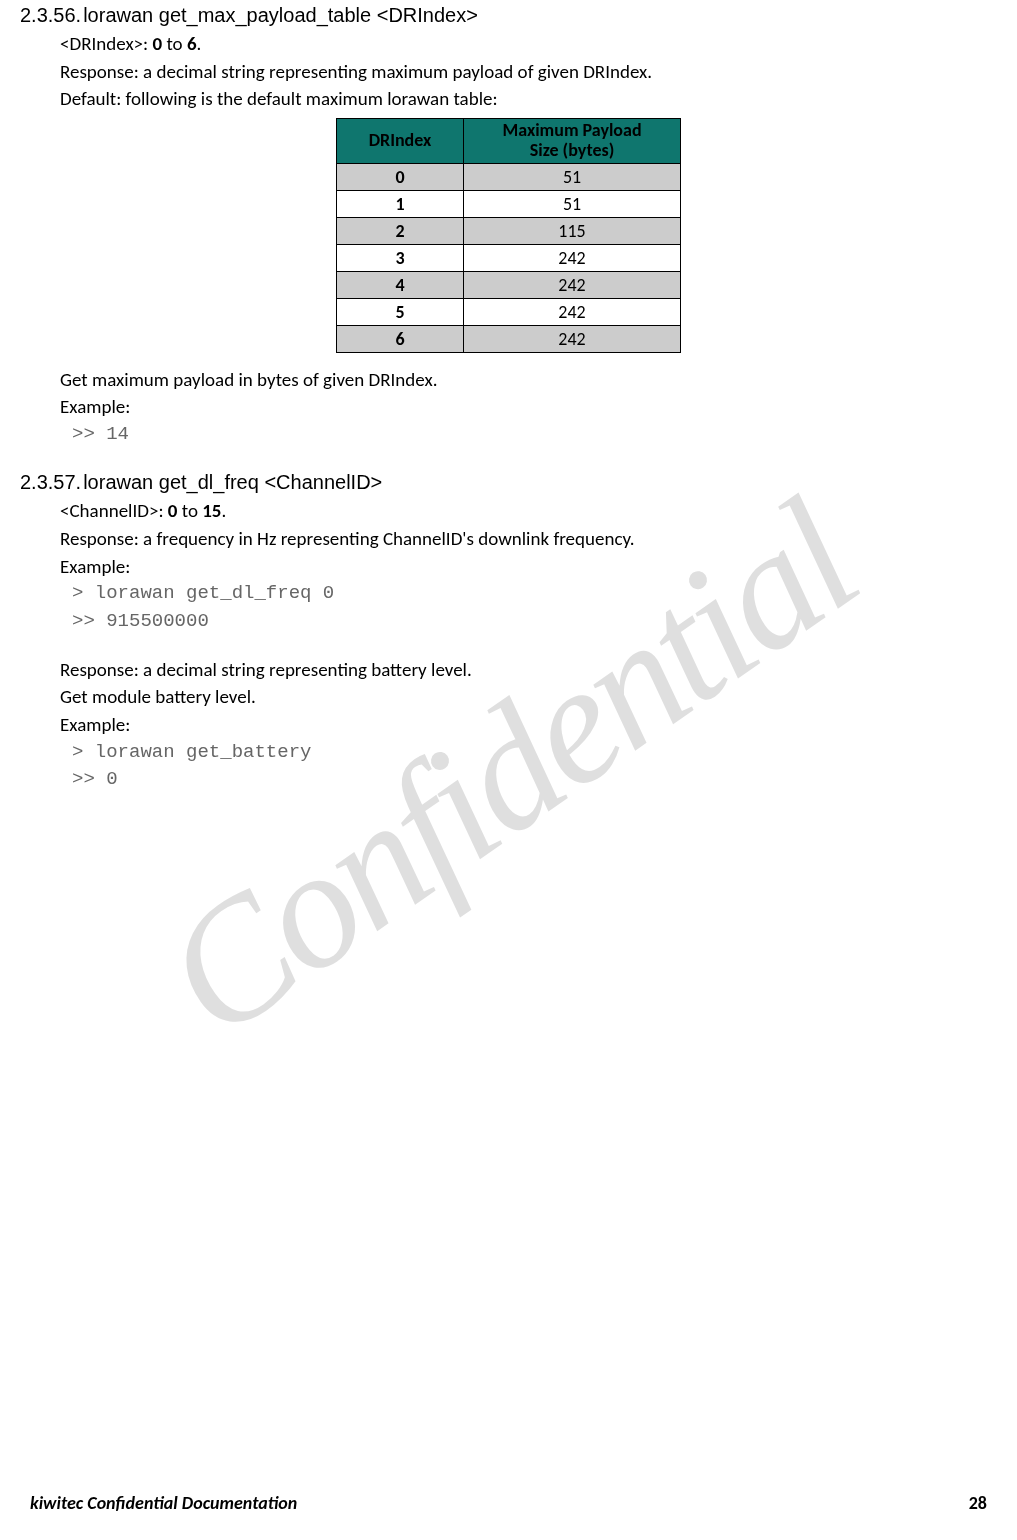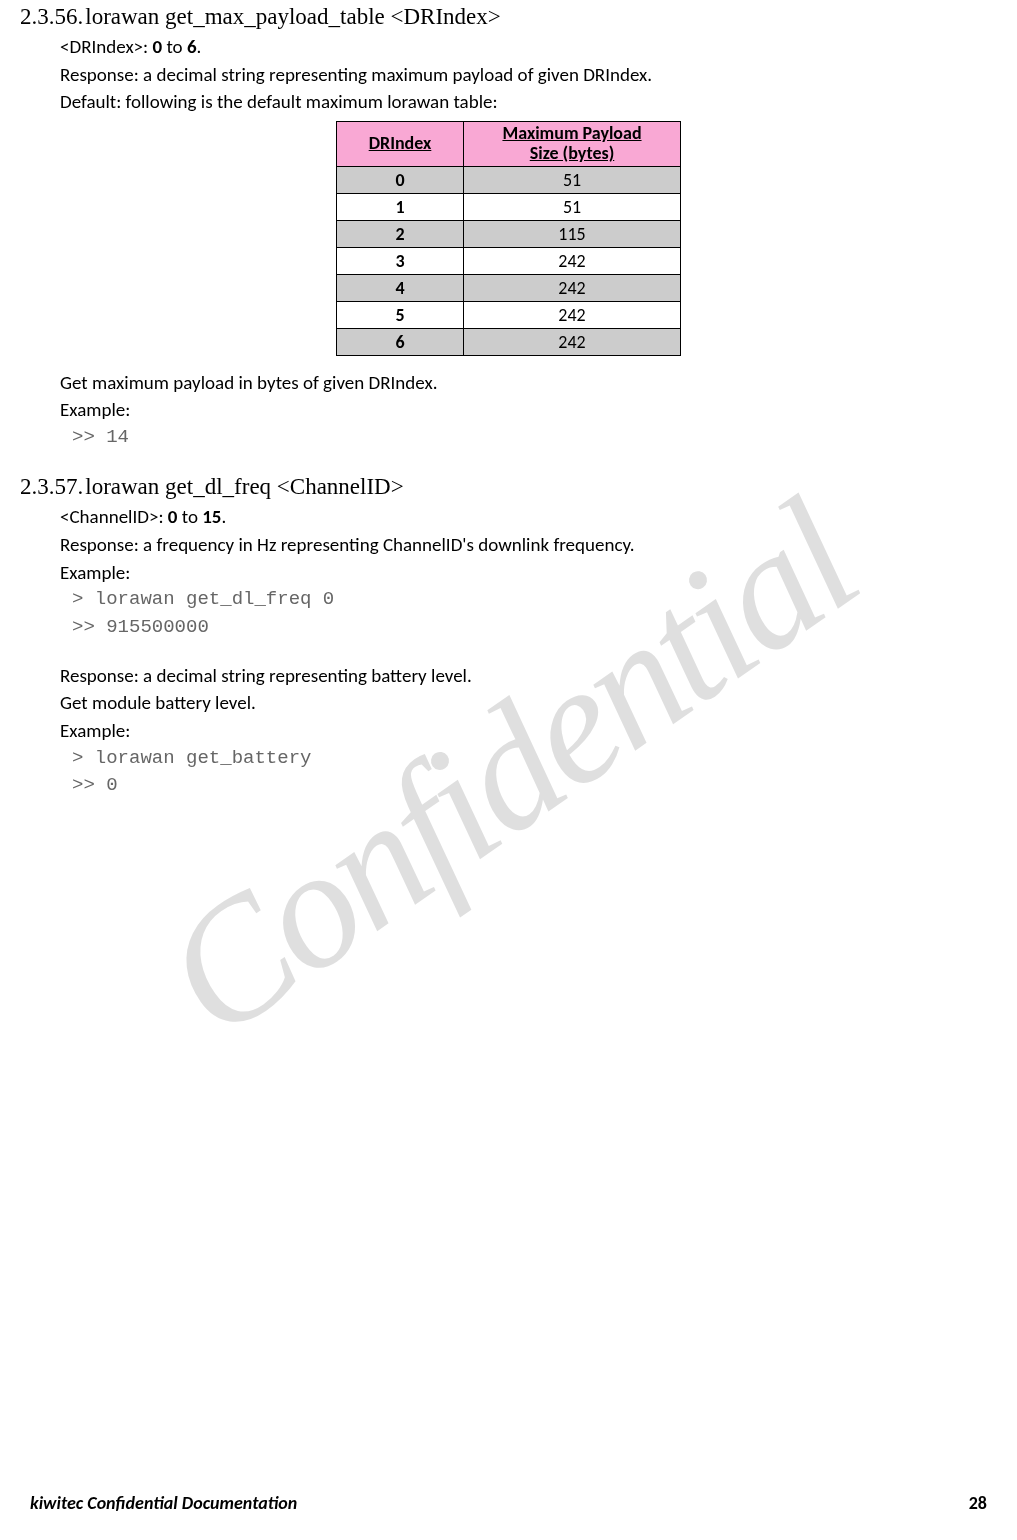--- a/index.html
+++ b/index.html
@@ -26,22 +26,22 @@
       pointer-events: none;
       z-index: 0;
       letter-spacing: -5px;
     }
     .content {
       position: relative;
       z-index: 1;
       padding: 0 20px;
     }
     .heading {
-      font-family: Liberation Serif, serif;
-      font-size: 23px;
+      font-family: Liberation Sans, sans-serif;
+      font-size: 20px;
       margin: 4px 0 4px 0;
     }
     .heading .num {
       display: inline-block;
       margin-right: 2px;
     }
     .body-text {
       font-size: 19px;
       margin: 2px 0 2px 40px;
       line-height: 1.35;
@@ -57,24 +57,23 @@
       border-collapse: collapse;
       margin: 6px auto 14px auto;
     }
     table.payload th, table.payload td {
       border: 1px solid #000;
       text-align: center;
       font-size: 18px;
       padding: 2px 8px;
     }
     table.payload th {
-      background: #f9a8d4;
+      background: #0f766e;
       font-weight: bold;
       line-height: 1.1;
-      text-decoration: underline;
     }
     table.payload th.col1 { width: 110px; }
     table.payload th.col2 { width: 200px; }
     table.payload td.idx { font-weight: bold; }
     table.payload tr.shaded td { background: #cccccc; }
     .section-gap { height: 18px; }
     .footer {
       position: absolute;
       bottom: 26px;
       left: 30px;

